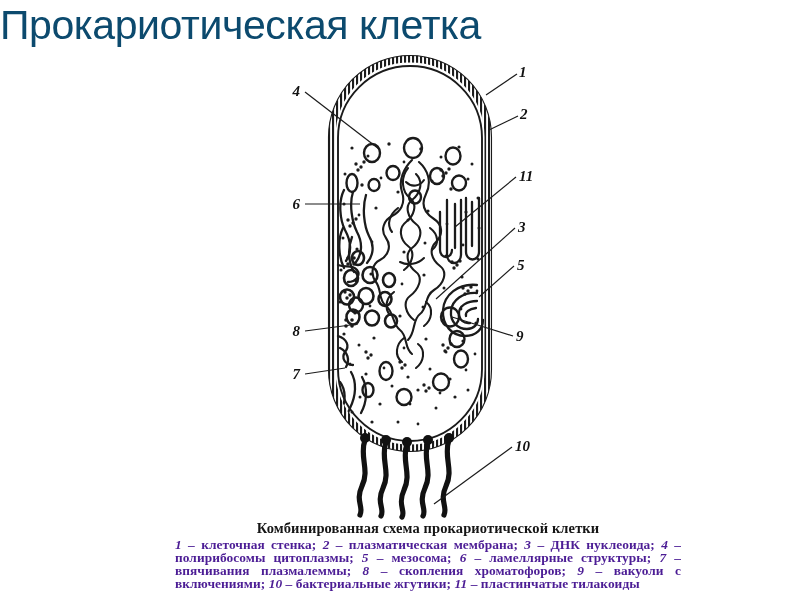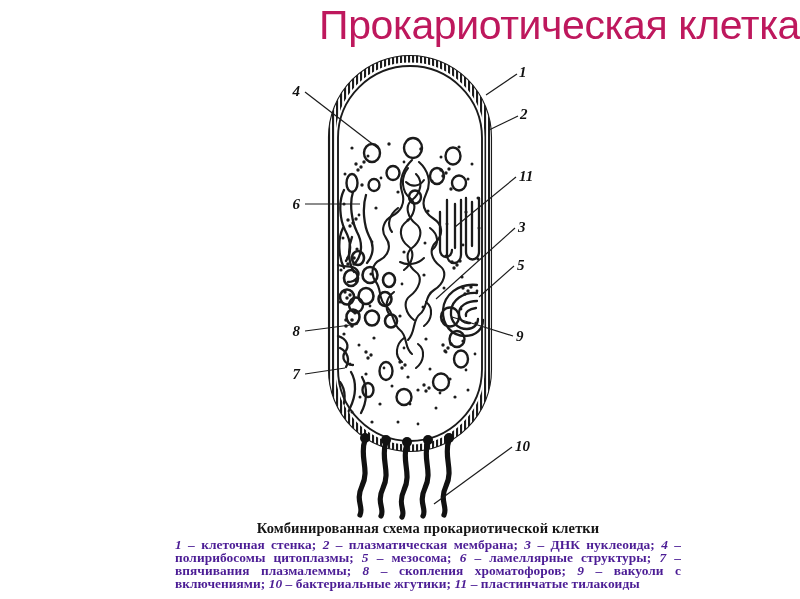--- a/index.html
+++ b/index.html
@@ -17,26 +17,26 @@
     color: #1a1a1a;
   }
 
   #page-title {
     position: absolute;
     top: 0;
     left: 0;
     width: 800px;
     height: 50px;
     line-height: 50px;
-    text-align: right;
+    text-align: left;
     font-family: "Liberation Sans", sans-serif;
     font-size: 41px;
     font-weight: 400;
     letter-spacing: -0.4px;
-    color: #be185d;
+    color: #0c4a6e;
     white-space: nowrap;
   }
 
   #figure-area {
     position: absolute;
     top: 52px;
     left: 0;
     width: 800px;
     height: 470px;
   }

